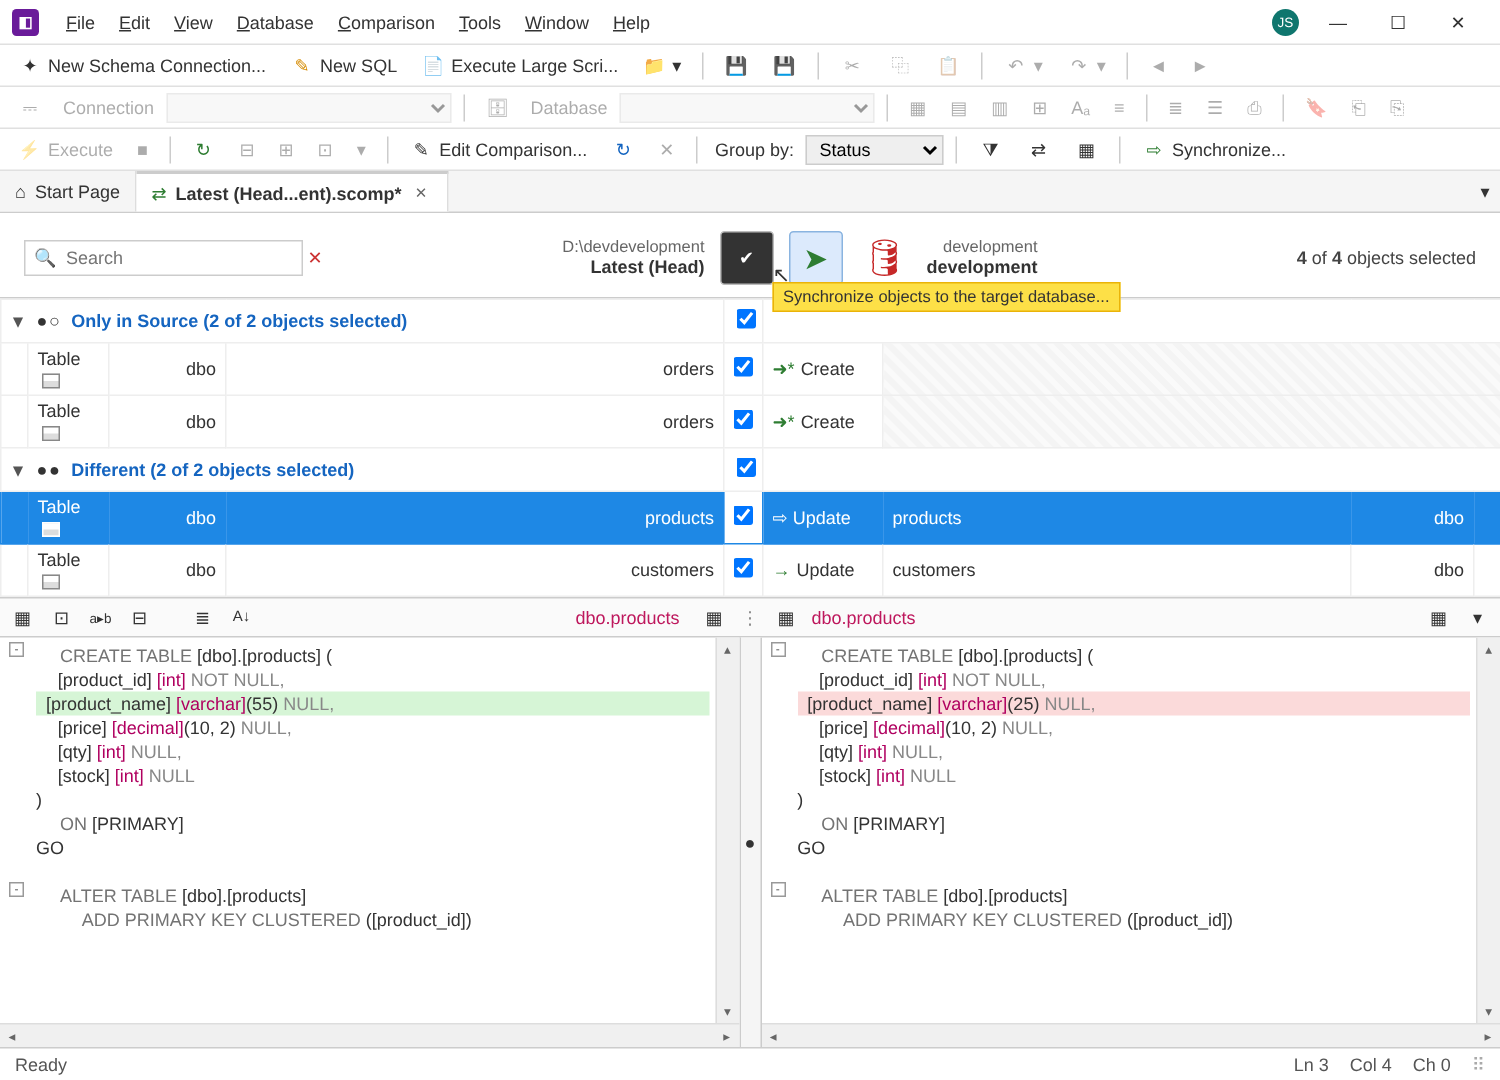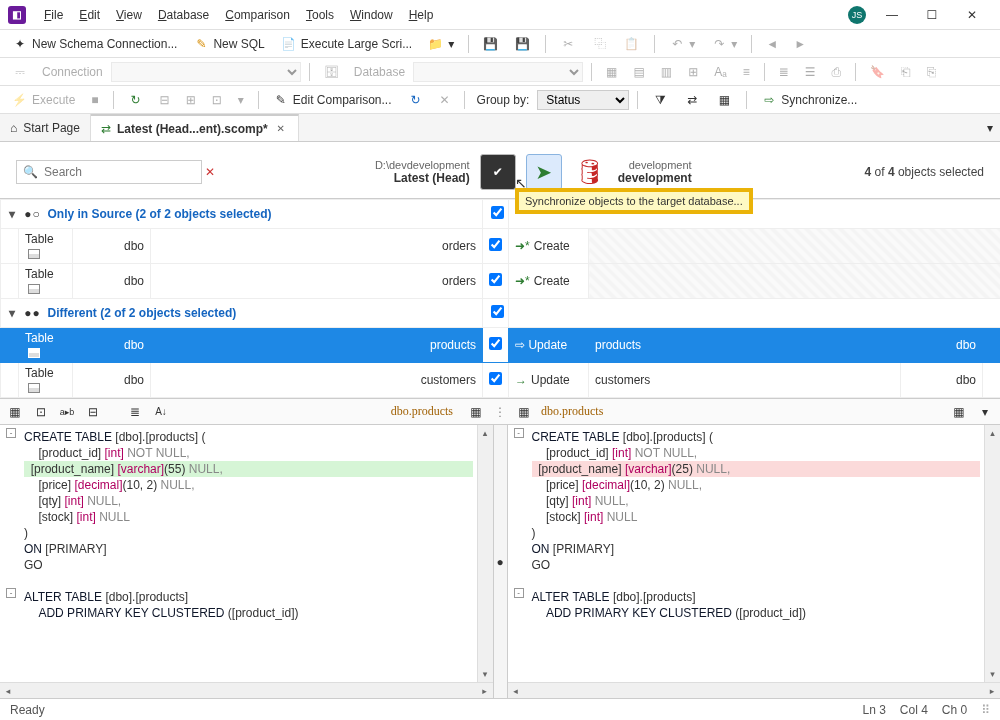--- a/index.html
+++ b/index.html
@@ -38,51 +38,51 @@
 .comp-header .search input { border: none; outline: none; flex: 1; font-size: 12px; }
 .comp-header .midblock { flex:1; display:flex; justify-content:center; align-items:center; gap: 10px; }
 .comp-header .col { text-align: right; }
 .comp-header .col.left-col { text-align: right; }
 .comp-header .col.right-col { text-align: right; }
 .comp-header .col .path { color: #666; font-size: 11px; }
 .comp-header .col .name { font-weight: bold; }
 .comp-header .bigicon { width: 36px; height: 36px; border: 1px solid #bbb; border-radius: 3px; display:flex; align-items:center; justify-content:center; background: #f8f8f8; }
 .comp-header .bigicon.sync { border-color: #8ab4e0; background: #dceafc; }
 .comp-header .selection { color: #444; font-size: 12px; }
-.tooltip { position: absolute; left: 515px; top: 46px; background: #fef9c3; border: 4px solid #eab308; padding: 3px 6px; font-size: 11px; white-space: nowrap; z-index: 10; }
+.tooltip { position: absolute; left: 515px; top: 46px; background: #fde047; border: 1px solid #eab308; padding: 3px 6px; font-size: 11px; white-space: nowrap; z-index: 10; }
 .cursor { position: absolute; left: 515px; top: 33px; font-size: 14px; z-index: 11; }
 
 
 .grid { flex: 0 0 auto; border-top: 1px solid #ccc; }
 .grid table { width: 100%; border-collapse: collapse; table-layout: fixed; }
 .grid th { background: #f0f0f0; border: 1px solid #ddd; padding: 4px 6px; font-weight: normal; color: #555; font-size: 11px; text-align: left; }
 .grid td { border: 1px solid #eee; padding: 3px 6px; font-size: 12px; height: 24px; }
 .grid .group-row td { background: #fff; color: #1565c0; font-weight: 600; padding: 6px 8px; }
 .grid .group-row .chev { display:inline-block; width:12px; color:#555; }
 .grid .dots { color: #333; letter-spacing: 1px; }
 .grid .sel td { background: #1e88e5; color: #fff; border-color: #1e88e5; }
 .grid .action { color: #333; }
 .grid .action .arrow { color: #2e7d32; margin-right: 4px; }
 .grid td.check { text-align: center; }
 .grid td.right { text-align: right; }
 .grid .table-icon { display:inline-block; width:12px; height:10px; border:1px solid #888; background: linear-gradient(#fff 50%, #ddd 50%); vertical-align: middle; margin-left:3px; }
 
 
 .diff-toolbar { height: 26px; border-top: 1px solid #ccc; display:flex; align-items:center; padding: 0 6px; gap: 8px; background: #fafafa; }
 .diff-toolbar .half { flex:1; display:flex; align-items:center; gap:8px; }
-.diff-toolbar .objname { flex:1; text-align:right; color:#a16207; padding-right:6px;font-family:Liberation Serif, serif; }
+.diff-toolbar .objname { flex:1; text-align:right; color:#be185d; padding-right:6px; }
 .diff-toolbar .mini { width:18px; height:18px; display:flex; align-items:center; justify-content:center; border:1px solid transparent; }
 
 
 .diff { flex:1; display:flex; border-top: 1px solid #ccc; min-height: 0; }
 .diff .pane { flex:1; display:flex; flex-direction:column; border-right:1px solid #ccc; min-width:0; }
 .diff .pane:last-child { border-right:none; }
 .diff .gutter-split { width: 14px; background:#f5f5f5; border-right:1px solid #ccc; display:flex; align-items:center; justify-content:center; }
 .diff pre { font-family: Consolas, monospace; font-size: 12px; line-height: 16px; padding: 4px 4px 4px 24px; white-space: pre; overflow: hidden; flex:1; position:relative; }
-.diff pre .kw { color: #0f172a; }
+.diff pre .kw { color: #737373; margin-left: 16px; }
 .diff pre .ty { color: #b00060; }
 .diff pre .gy { color: #888; }
 .diff pre .hl-green { background: #d6f5d6; display:inline-block; width:100%; }
 .diff pre .hl-red { background: #fbdada; display:inline-block; width:100%; }
 .diff .vscroll { width:16px; background:#f0f0f0; border-left:1px solid #ddd; display:flex; flex-direction:column; align-items:center; justify-content:space-between; }
 .diff .vscroll .arr { height:16px; display:flex; align-items:center; justify-content:center; color:#666; font-size:9px; }
 .diff .hscroll { height: 16px; background:#f0f0f0; border-top:1px solid #ddd; display:flex; align-items:center; }
 .diff .hscroll .track { flex:1; }
 .diff .hscroll .arr { width:16px; display:flex; align-items:center; justify-content:center; color:#666; font-size:9px; }
 .diff .fold { position:absolute; left:6px; width:10px; height:10px; border:1px solid #999; background:#fff; font-size:8px; line-height:8px; text-align:center; color:#555; }

